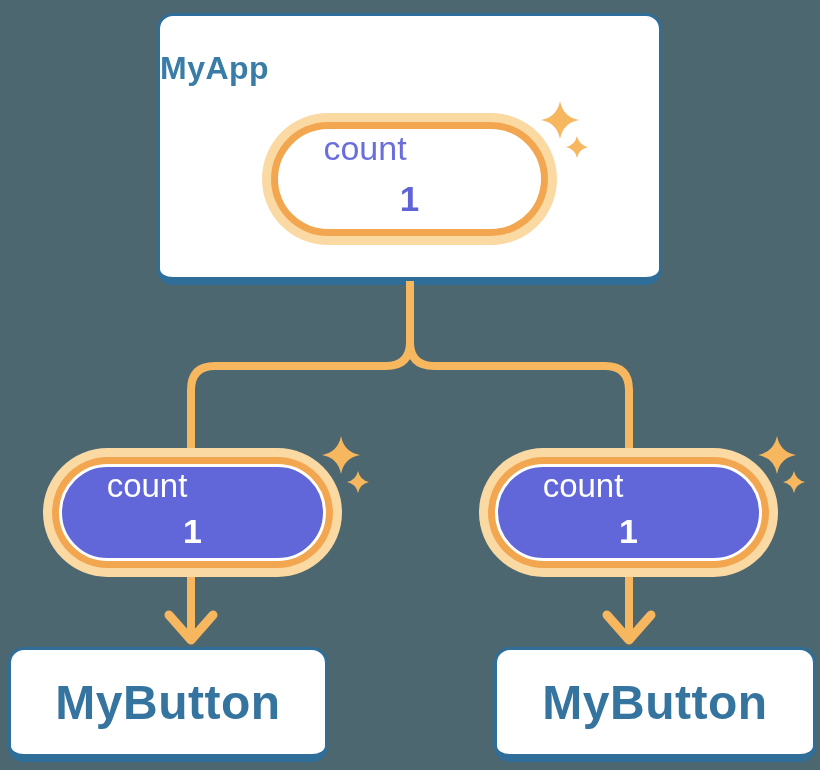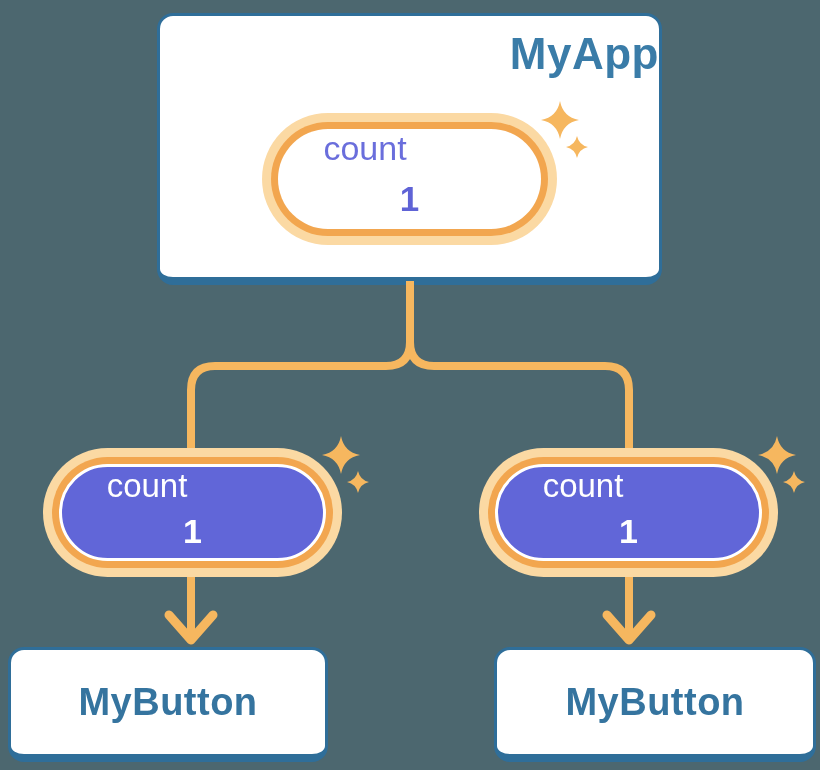--- a/index.html
+++ b/index.html
@@ -21,29 +21,29 @@
     position:absolute;
     background:#ffffff;
     border:3px solid #2F6E99;
     border-bottom-width:8px;
     border-radius:16px;
     box-sizing:border-box;
     z-index:0;
   }
   .card-root{left:157px;top:13px;width:505px;height:272px;}
   .card-title{
-    position:absolute;left:0;top:13px;width:100%;
-    text-align:right;
-    font-size:44px;font-weight:600;color:#3A7CA8;
+    position:absolute;left:0;top:34px;width:100%;
+    text-align:left;
+    font-size:32px;font-weight:600;color:#3A7CA8;
     letter-spacing:0.5px;
   }
   .card-btn{left:8px;top:647px;width:320px;height:115px;
     display:flex;align-items:center;justify-content:center;}
   .card-btn.right{left:494px;width:322px;}
-  .btn-title{font-size:38px;font-weight:600;color:#35749F;letter-spacing:0.5px;}
+  .btn-title{font-size:48px;font-weight:600;color:#35749F;letter-spacing:0.5px;}
 
   
   .pill{
     position:absolute;z-index:2;
     background:#FBD9A3;
     border-radius:999px;
     padding:9px;
     box-sizing:border-box;
   }
   .pill-ring{

